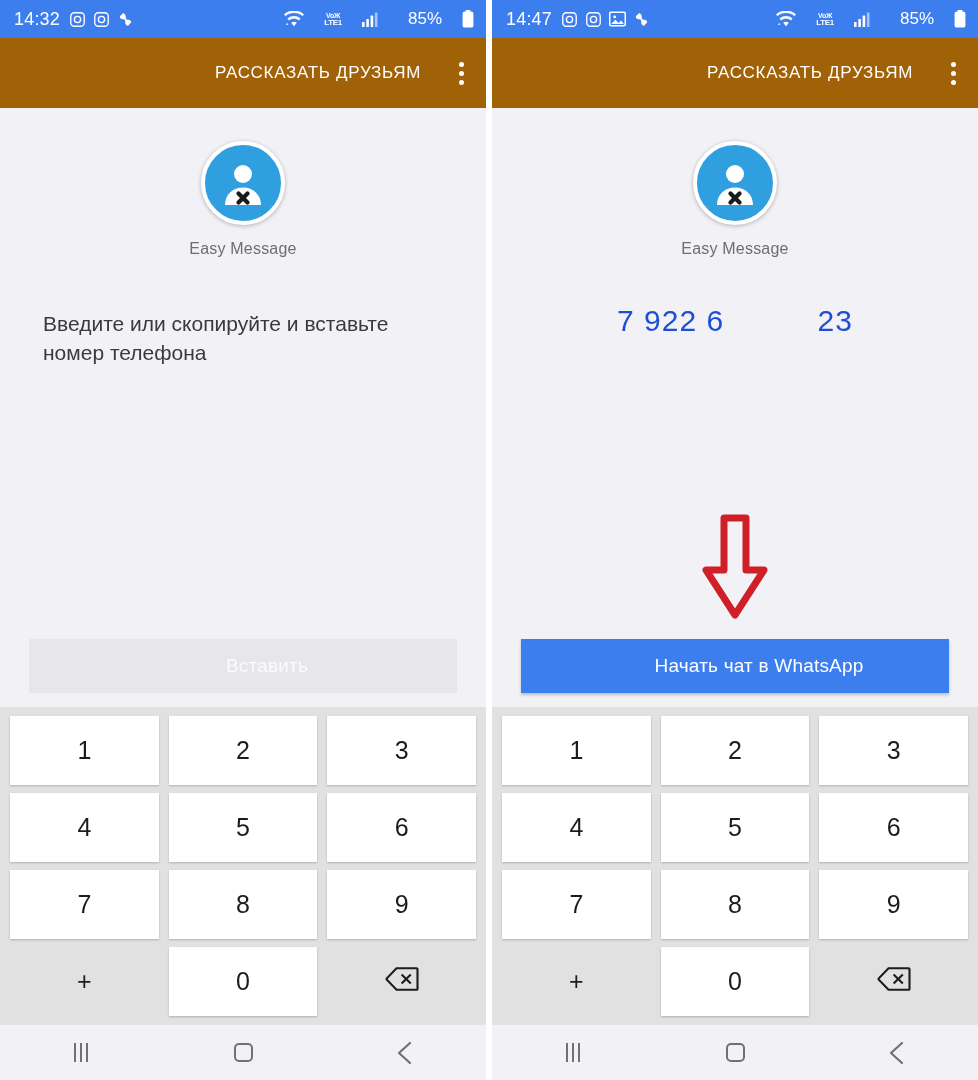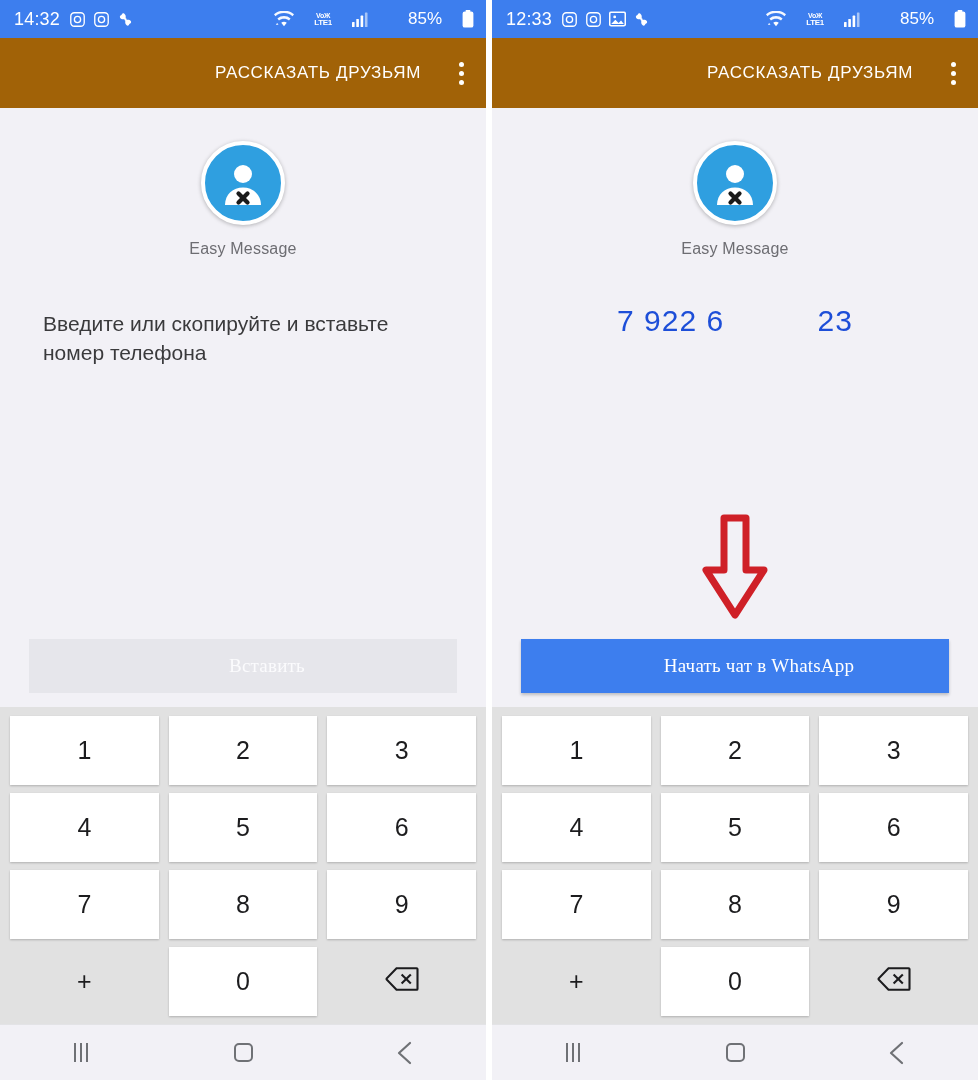--- a/index.html
+++ b/index.html
@@ -22,21 +22,21 @@
   .statusbar {
     height: 38px; background: #3d7eee;
     display: flex; align-items: center;
     padding: 0 12px 0 14px;
     color: #ffffff;
   }
   .sb-time { font-size: 18px; letter-spacing: .2px; font-weight: 400; }
   .sb-left-icons { display: flex; align-items: center; gap: 7px; margin-left: 9px; }
   .sb-spacer { flex: 1; }
   .sb-right { display: flex; align-items: center; gap: 20px; }
-  .sb-batt-text { font-size: 17px; margin-left: 20px; }
+  .sb-batt-text { font-size: 17px; margin-left: 10px; }
   .ico { display: block; }
 
   
   .volte { display:flex; flex-direction:column; align-items:center; line-height:1; }
   .volte .v1 { font-size: 7px; font-weight: 700; letter-spacing:-.2px; }
   .volte .v2 { font-size: 8px; font-weight: 700; letter-spacing:-.3px; }
 
   
   .toolbar {
     height: 70px; background: #a16207;
@@ -88,21 +88,21 @@
     top: 404px; display:flex; justify-content:center;
   }
 
   .cta-wrap {
     position: absolute; left: 0; right: 0; bottom: 14px;
     padding: 0 29px;
   }
   .cta {
     width: 100%; height: 54px; border: none;
     display:flex; align-items:center; justify-content:center;
-    font-size: 19px; font-family: Liberation Serif, serif; letter-spacing:.2px;
+    font-size: 19px; font-family: Liberation Sans, sans-serif; letter-spacing:.2px;
     cursor: pointer;
     padding-left: 48px;
   }
   .cta.disabled { background: #e6e6eb; color: #fbfbfd; }
   .cta.primary  { background: #3d7eee; color: #ffffff; box-shadow: 0 2px 3px rgba(0,0,0,.22); }
 
   
   .keypad {
     background: #e1e1e1;
     padding: 9px 10px 8px 10px;
@@ -275,21 +275,21 @@
         </div>
         <div class="nav-btn">
           <svg width="20" height="26" viewBox="0 0 20 26" fill="none" stroke="#6f7175" stroke-width="2.2" stroke-linecap="round" stroke-linejoin="round">
             <polyline points="15,3 4,13 15,23"></polyline>
           </svg>
         </div>
       </div>
     </div>
     <div class="phone right">
       <div class="statusbar">
-        <span class="sb-time">12:33</span>
+        <span class="sb-time">14:47</span>
         <span class="sb-left-icons">
           <span>
             <svg class="ico" width="17" height="17" viewBox="0 0 24 24" fill="none" stroke="#ffffff" stroke-width="1.9">
               <rect x="2.5" y="2.5" width="19" height="19" rx="5"></rect>
               <circle cx="12" cy="12" r="4.4"></circle>
             </svg>
           </span>
           <span>
             <svg class="ico" width="17" height="17" viewBox="0 0 24 24" fill="none" stroke="#ffffff" stroke-width="1.9">
               <rect x="2.5" y="2.5" width="19" height="19" rx="5"></rect>

